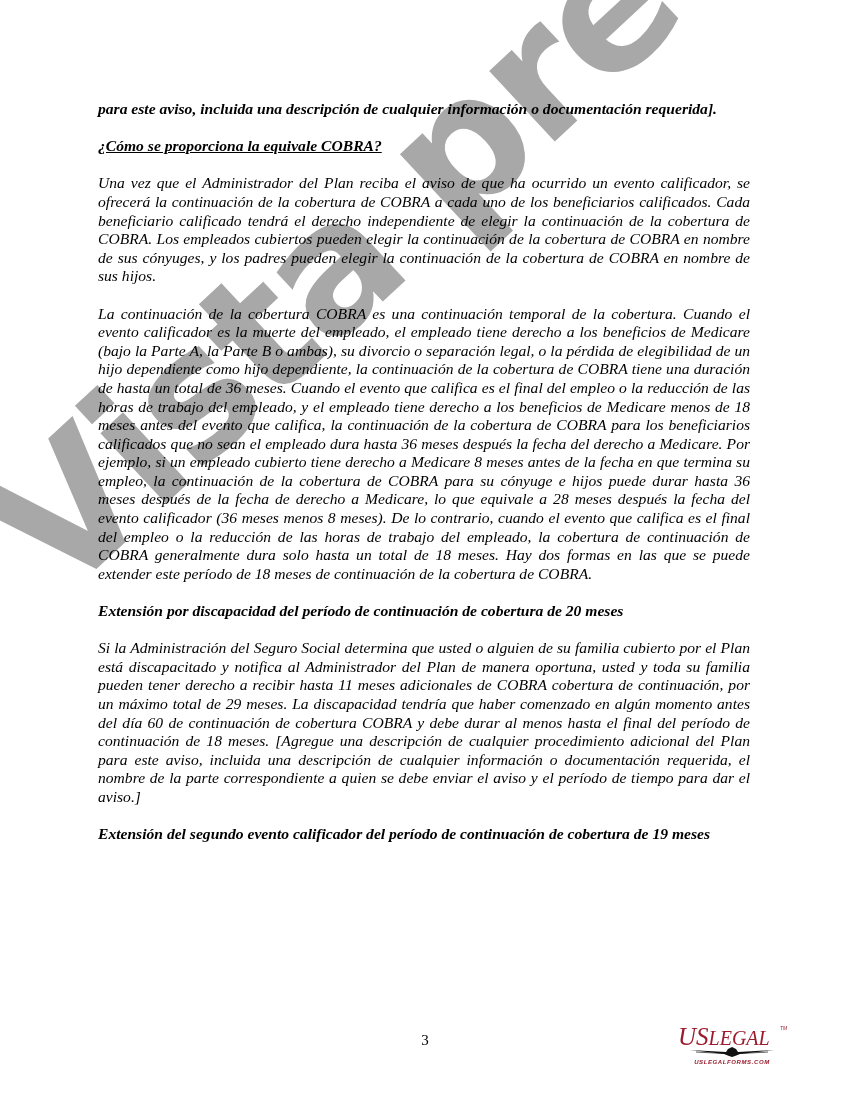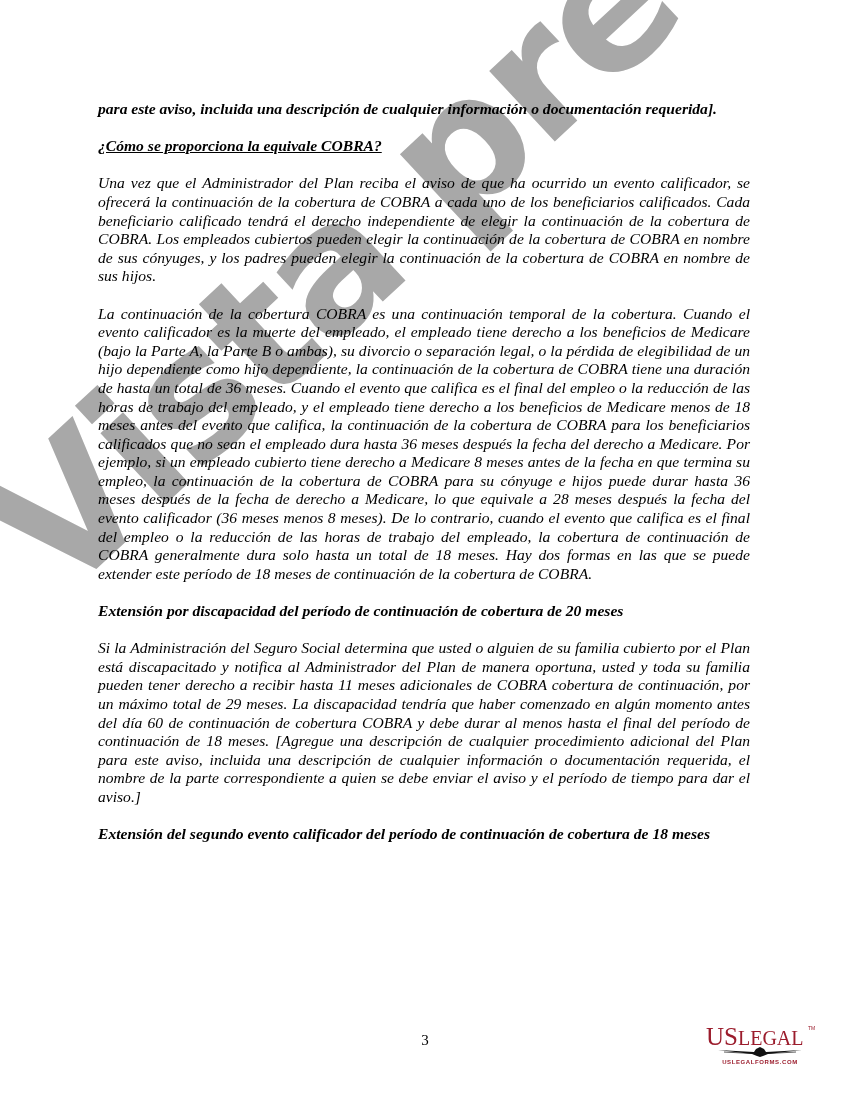--- a/index.html
+++ b/index.html
@@ -43,22 +43,22 @@
     position: absolute;
     left: 0; width: 850px; top: 1032px;
     text-align: center;
     font-family: "Liberation Serif", serif;
     font-size: 15px;
     color: #000;
   }
 
   .logo {
     position: absolute;
-    left: 704px; top: 1024px;
-    width: 112px; height: 46px;
+    left: 676px; top: 1024px;
+    width: 112px; height: 46px; font-style: italic;
   }
   .logo-text {
     position: absolute; left: 2px; top: 0;
     font-family: "Liberation Serif", serif;
     font-size: 25px; letter-spacing: 0px;
     color: #9b1c2c;
     line-height: 1;
   }
   .logo-text .small { font-size: 20px; }
   .logo-tm {
@@ -84,21 +84,21 @@
   <div class="content">
     <p class="bold">para este aviso, incluida una descripción de cualquier información o documentación requerida].</p>
 
     <p class="bold heading-underline">¿Cómo se proporciona la equivale COBRA?</p>
     <p>Una vez que el Administrador del Plan reciba el aviso de que ha ocurrido un evento calificador, se ofrecerá la continuación de la cobertura de COBRA a cada uno de los beneficiarios calificados. Cada beneficiario calificado tendrá el derecho independiente de elegir la continuación de la cobertura de COBRA. Los empleados cubiertos pueden elegir la continuación de la cobertura de COBRA en nombre de sus cónyuges, y los padres pueden elegir la continuación de la cobertura de COBRA en nombre de sus hijos.</p>
     <p>La continuación de la cobertura COBRA es una continuación temporal de la cobertura. Cuando el evento calificador es la muerte del empleado, el empleado tiene derecho a los beneficios de Medicare (bajo la Parte A, la Parte B o ambas), su divorcio o separación legal, o la pérdida de elegibilidad de un hijo dependiente como hijo dependiente, la continuación de la cobertura de COBRA tiene una duración de hasta un total de 36 meses. Cuando el evento que califica es el final del empleo o la reducción de las horas de trabajo del empleado, y el empleado tiene derecho a los beneficios de Medicare menos de 18 meses antes del evento que califica, la continuación de la cobertura de COBRA para los beneficiarios calificados que no sean el empleado dura hasta 36 meses después la fecha del derecho a Medicare. Por ejemplo, si un empleado cubierto tiene derecho a Medicare 8 meses antes de la fecha en que termina su empleo, la continuación de la cobertura de COBRA para su cónyuge e hijos puede durar hasta 36 meses después de la fecha de derecho a Medicare, lo que equivale a 28 meses después la fecha del evento calificador (36 meses menos 8 meses). De lo contrario, cuando el evento que califica es el final del empleo o la reducción de las horas de trabajo del empleado, la cobertura de continuación de COBRA generalmente dura solo hasta un total de 18 meses. Hay dos formas en las que se puede extender este período de 18 meses de continuación de la cobertura de COBRA.</p>
 
     <p class="heading-italic">Extensión por discapacidad del período de continuación de cobertura de 20 meses</p>
     <p>Si la Administración del Seguro Social determina que usted o alguien de su familia cubierto por el Plan está discapacitado y notifica al Administrador del Plan de manera oportuna, usted y toda su familia pueden tener derecho a recibir hasta 11 meses adicionales de COBRA cobertura de continuación, por un máximo total de 29 meses. La discapacidad tendría que haber comenzado en algún momento antes del día 60 de continuación de cobertura COBRA y debe durar al menos hasta el final del período de continuación de 18 meses. [Agregue una descripción de cualquier procedimiento adicional del Plan para este aviso, incluida una descripción de cualquier información o documentación requerida, el nombre de la parte correspondiente a quien se debe enviar el aviso y el período de tiempo para dar el aviso.]</p>
 
-    <p class="heading-italic" style="width:620px;">Extensión del segundo evento calificador del período de continuación de cobertura de 18 meses</p>
+    <p class="heading-italic" style="width:620px;">Extensión del segundo evento calificador del período de continuación de cobertura de 19 meses</p>
   </div>
 
   <div class="page-number">3</div>
 
   <div class="logo">
     <div class="logo-text"><span>US</span><span class="small">LEGAL</span></div>
     <div class="logo-tm">TM</div>
     <svg class="logo-eagle" viewBox="0 0 84 10">
       <path d="M0 3 L36 5 L38 2 L42 0 L46 2 L48 5 L84 3 L50 7 L45 9 L42 10 L39 9 L34 7 Z" fill="#111"></path>
       <path d="M6 5 L34 6.5 M78 5 L50 6.5" stroke="#111" stroke-width="0.7"></path>

